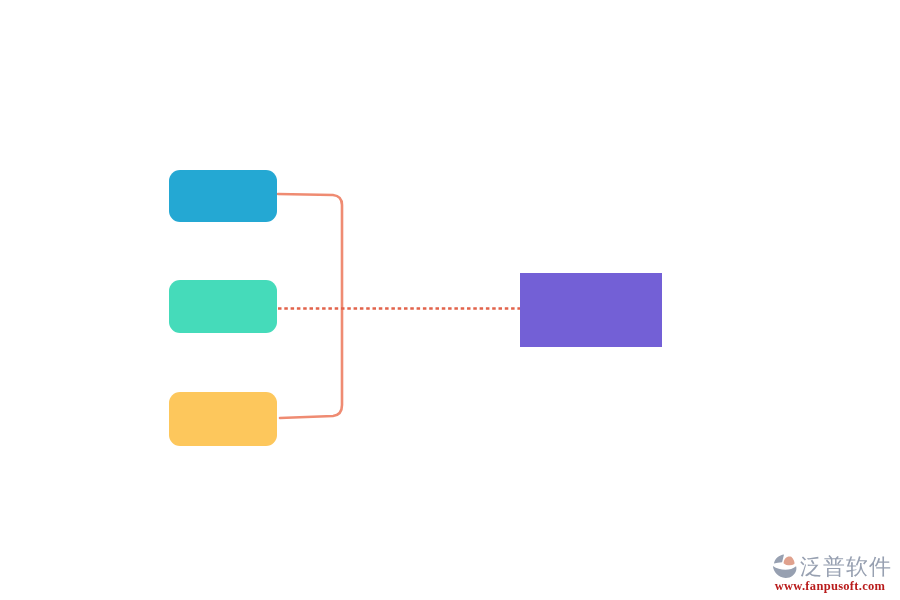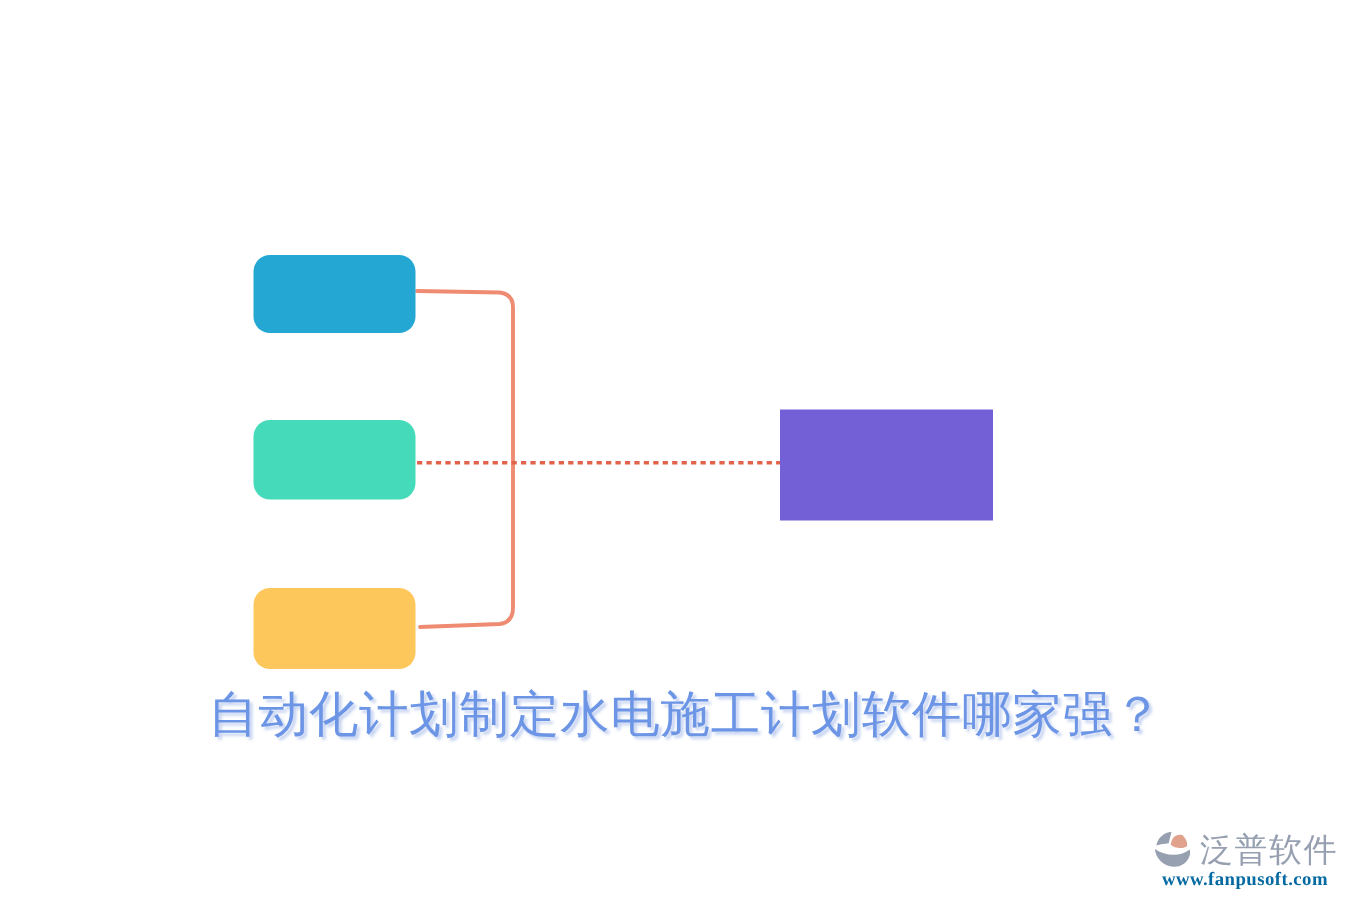--- a/index.html
+++ b/index.html
@@ -37,42 +37,42 @@
   .watermark {
     position: absolute;
     right: 8px;
     bottom: 6px;
     width: 124px;
     text-align: center;
   }
   .brand-row {
     display: flex;
     align-items: center;
-    justify-content: space-between;
+    justify-content: flex-end;
     gap: 2px;
   }
   .brand-icon {
     width: 27px;
     height: 27px;
     flex: 0 0 auto;
   }
   .brand-name {
     font-family: "Liberation Serif", "DejaVu Serif", serif;
     font-size: 22px;
     line-height: 26px;
     color: #97a0b1;
     letter-spacing: 1px;
     white-space: nowrap;
   }
   .brand-url {
     margin-top: -1px;
     font-family: "Liberation Serif", "DejaVu Serif", serif;
     font-weight: bold;
     font-size: 12.5px;
-    color: #0369a1;
+    color: #b91c1c;
     letter-spacing: 0.3px;
     white-space: nowrap;
   }
 </style>
 </head>
 <body>
 
 <div class="stage">
 
   <svg class="diagram-svg" width="900" height="600" viewBox="0 0 900 600">
@@ -82,21 +82,20 @@
     <line x1="278" y1="308.5" x2="520" y2="308.5" stroke-width="2.4" stroke-dasharray="3.5 2.8" stroke="#e2634b"></line>
 
     <rect x="169" y="170" width="108" height="52" rx="11" fill="#24a8d3"></rect>
     <rect x="169" y="280" width="108" height="53" rx="11" fill="#45dbba"></rect>
     <rect x="169" y="392" width="108" height="54" rx="11" fill="#fdc75c"></rect>
 
     <rect x="520" y="273" width="142" height="74" fill="#7360d6"></rect>
   </svg>
 
   <div class="title">
-    <div class="title-line">自动化计划制定水电施工计划软件哪家强？</div>
   </div>
 
   <div class="watermark">
     <div class="brand-row">
       <svg class="brand-icon" viewBox="0 0 28 28">
         <path d="M3,11 C4,5.5 8.5,2 13.5,1.5 L11.5,9.5 C8.5,9.8 5.5,10.3 3,11 Z" fill="#97a0b1"></path>
         <path d="M13,10.5 C13.5,5.5 16.5,2.8 21,3.8 C23.5,6.2 24.7,9 24.3,11.5 C20.8,13.6 15.9,13 13,10.5 Z" fill="#e0a18d"></path>
         <path d="M2,13.5 C2.5,19.5 7.5,25.5 15,25.8 C20.5,26 25,22.5 26.2,17.5 C26.5,16 26.3,14.8 26,13.8 C20,19 9,18.5 2,13.5 Z" fill="#97a0b1"></path>
       </svg>
       <span class="brand-name">泛普软件</span>

